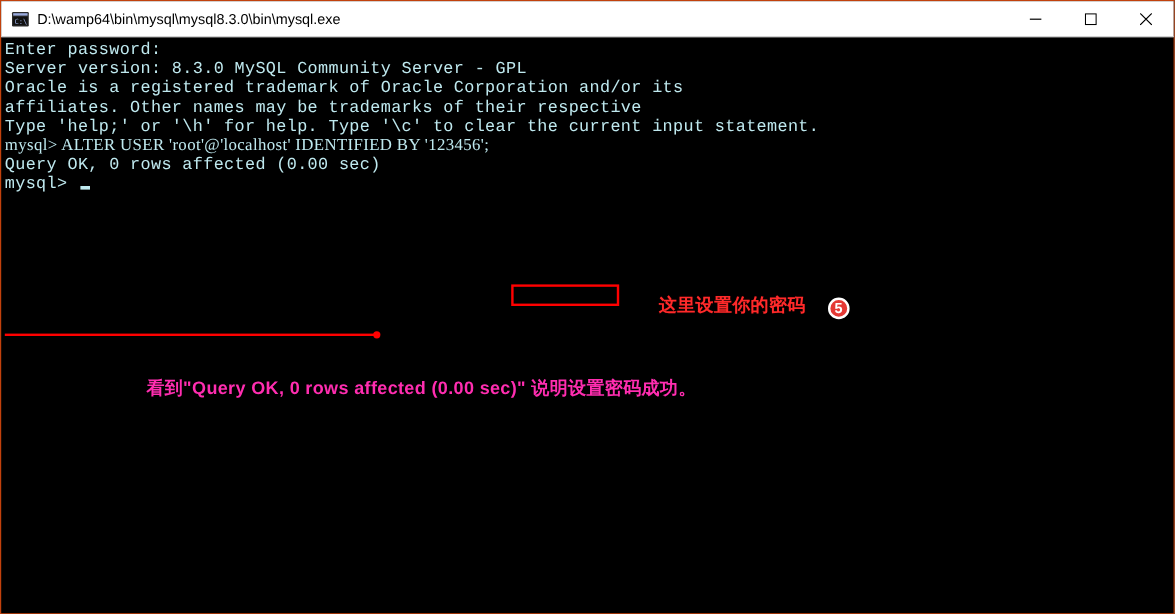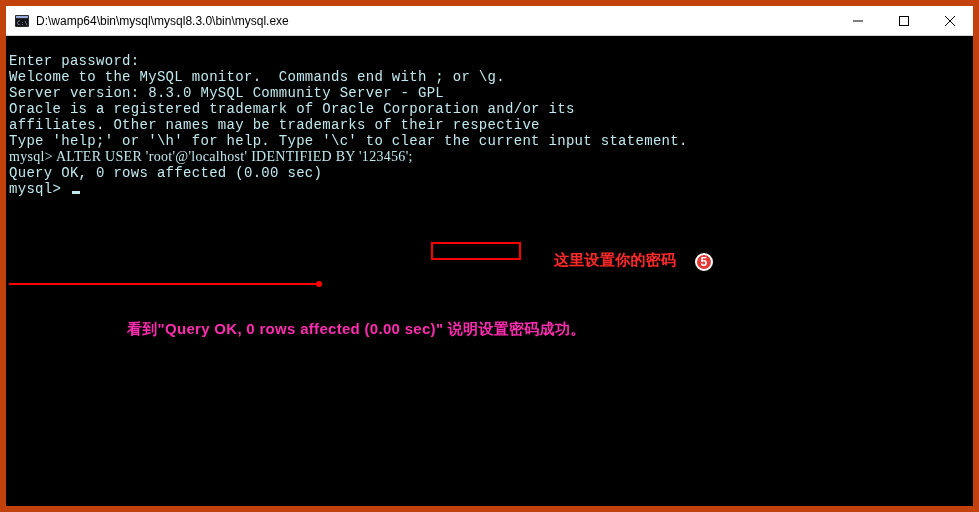--- a/index.html
+++ b/index.html
@@ -1,25 +1,25 @@
 <!DOCTYPE html>
 <html><head>
   <meta charset="utf-8">
   <style>
     * { margin: 0; padding: 0; box-sizing: border-box; }
     html, body { width: 979px; height: 512px; overflow: hidden; font-family: "Segoe UI", Tahoma, sans-serif; }
-    .window { width: 979px; height: 512px; border: 6px solid #c2410c; background: #000; position: relative; }
+    .window { width: 979px; height: 512px; border: 1px solid #c2410c; background: #000; position: relative; }
     .titlebar { height: 30px; background: #fff; display: flex; align-items: center; border-bottom: 1px solid #d0d0d0; }
     .titlebar-icon { width: 16px; height: 16px; margin: 0 6px 0 8px; display: inline-flex; align-items: center; justify-content: center; }
     .titlebar-icon svg { display: block; }
     .titlebar-title { flex: 1; font-size: 12px; color: #000; letter-spacing: 0; white-space: nowrap; overflow: hidden; }
     .win-controls { display: flex; height: 100%; }
     .win-btn { width: 46px; height: 100%; display: flex; align-items: center; justify-content: center; color: #000; }
     .win-btn svg { display: block; }
-    .terminal { position: absolute; left: 1px; right: 1px; top: 31px; bottom: 1px; background: #000; padding: 16px 2px; font-family: "NSimSun","SimSun","Courier New",monospace; font-size: 14px; line-height: 16px; color: #bfe9ef; letter-spacing: 0.3px; }
+    .terminal { position: absolute; left: 1px; right: 1px; top: 31px; bottom: 1px; background: #000; padding: 2px 2px; font-family: "NSimSun","SimSun","Courier New",monospace; font-size: 14px; line-height: 16px; color: #bfe9ef; letter-spacing: 0.3px; }
     .term-line { white-space: pre; }
     .prompt-row { position: relative; font-family: Liberation Serif, serif; }
     .highlight-box { position: absolute; border: 2px solid #ff0000; pointer-events: none; }
     .red-underline { position: absolute; height: 2px; background: #ff0000; }
     .red-underline::after { content: ""; position: absolute; right: -3px; top: -2px; width: 6px; height: 6px; background: #ff0000; border-radius: 50%; }
     .anno-red { position: absolute; color: #ff2a2a; font-weight: 700; font-family: "Microsoft YaHei","SimHei",sans-serif; font-size: 15px; text-shadow: 0 0 1px rgba(255,0,0,.2); }
     .step-badge { position: absolute; width: 18px; height: 18px; border-radius: 50%; background: #e53935; border: 2px solid #fff; color: #fff; font: 700 12px/14px Arial,sans-serif; text-align: center; box-shadow: 0 0 2px rgba(0,0,0,.6); }
     .anno-pink { position: absolute; color: #ff2db0; font-weight: 700; font-family: "Microsoft YaHei","SimHei",sans-serif; font-size: 15px; text-shadow: 0 0 1px rgba(0,0,0,.3); }
     .cursor-block { display: inline-block; width: 8px; height: 3px; background: #bfe9ef; vertical-align: -1px; margin-left: 2px; }
   </style>
@@ -51,21 +51,20 @@
       <div class="win-btn">
         <svg width="10" height="10" viewBox="0 0 10 10">
             <path d="M0 0 L10 10 M10 0 L0 10" stroke="#000" stroke-width="1"></path>
           </svg>
       </div>
     </div>
   </div>
 
   <div class="terminal">
     <div class="term-line">Enter password:</div>
-    <div class="term-line">Welcome to the MySQL monitor.  Commands end with ; or \g.</div>
     <div class="term-line">Server version: 8.3.0 MySQL Community Server - GPL</div>
     <div class="term-line"></div>
     <div class="term-line"></div>
     <div class="term-line">Oracle is a registered trademark of Oracle Corporation and/or its</div>
     <div class="term-line">affiliates. Other names may be trademarks of their respective</div>
     <div class="term-line"></div>
     <div class="term-line">Type 'help;' or '\h' for help. Type '\c' to clear the current input statement.</div>
     <div class="term-line"></div>
     <div class="term-line prompt-row"><span>mysql&gt; ALTER USER 'root'@'localhost' IDENTIFIED BY </span><span>'123456';</span></div>
     <div class="term-line">Query OK, 0 rows affected (0.00 sec)</div>

